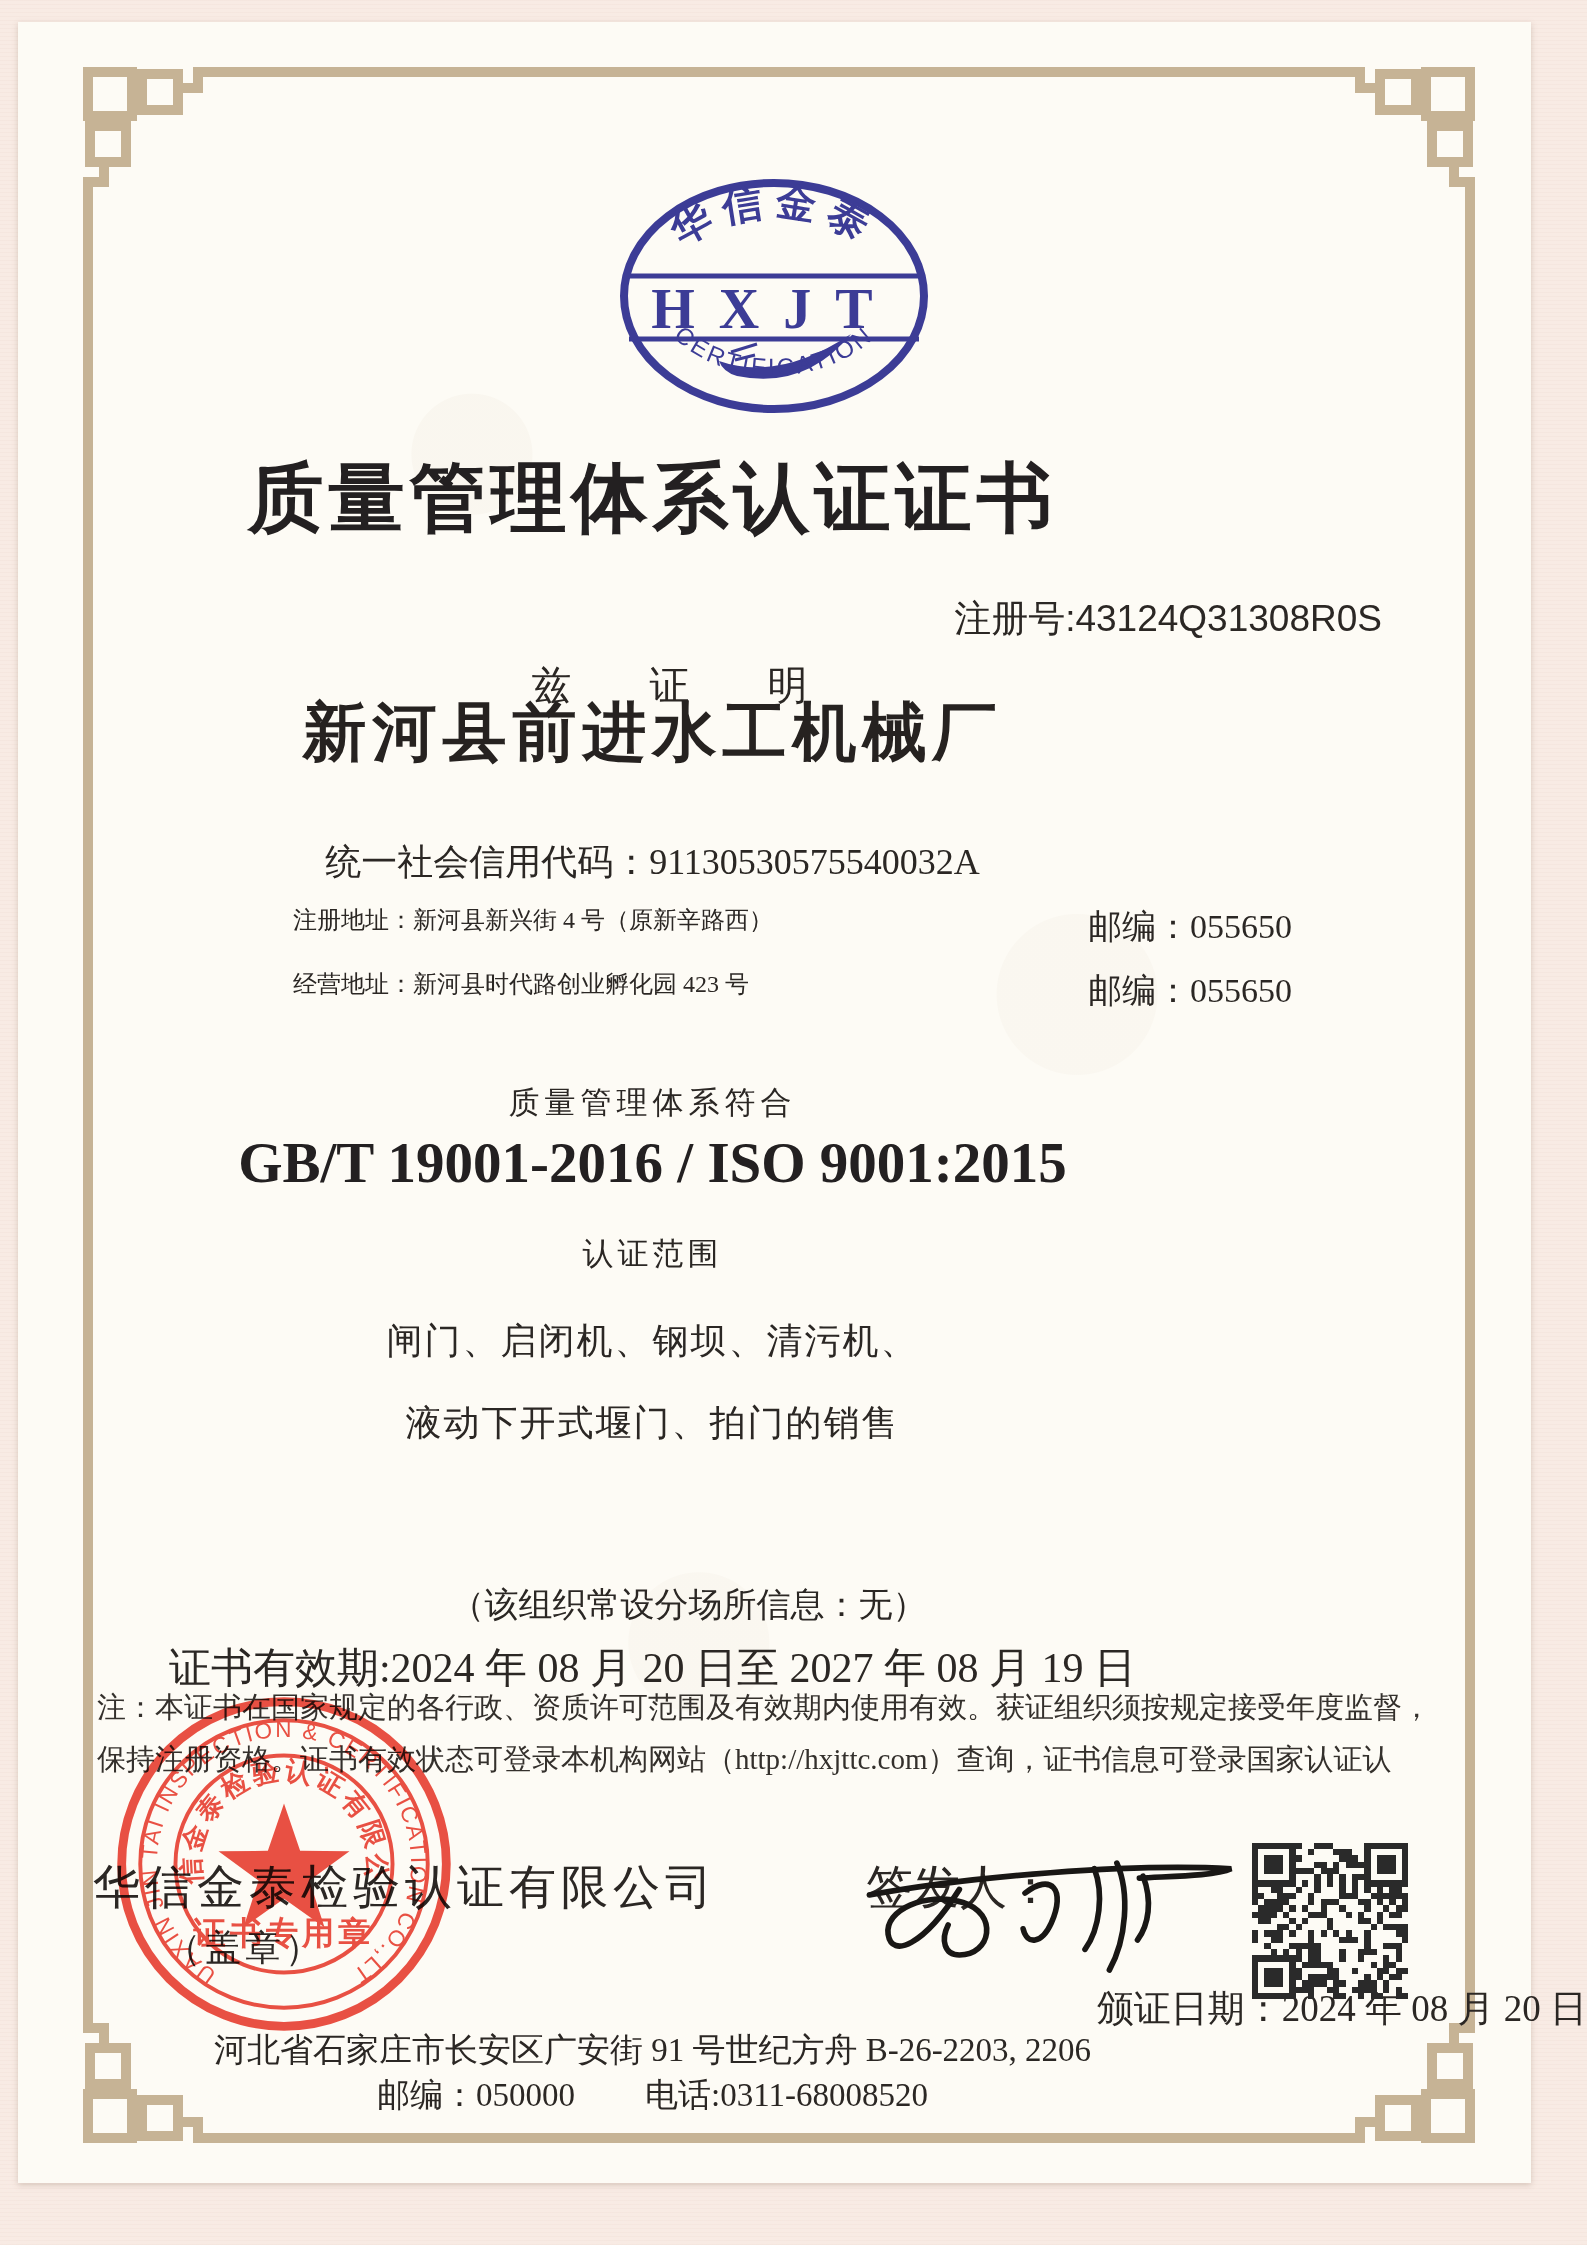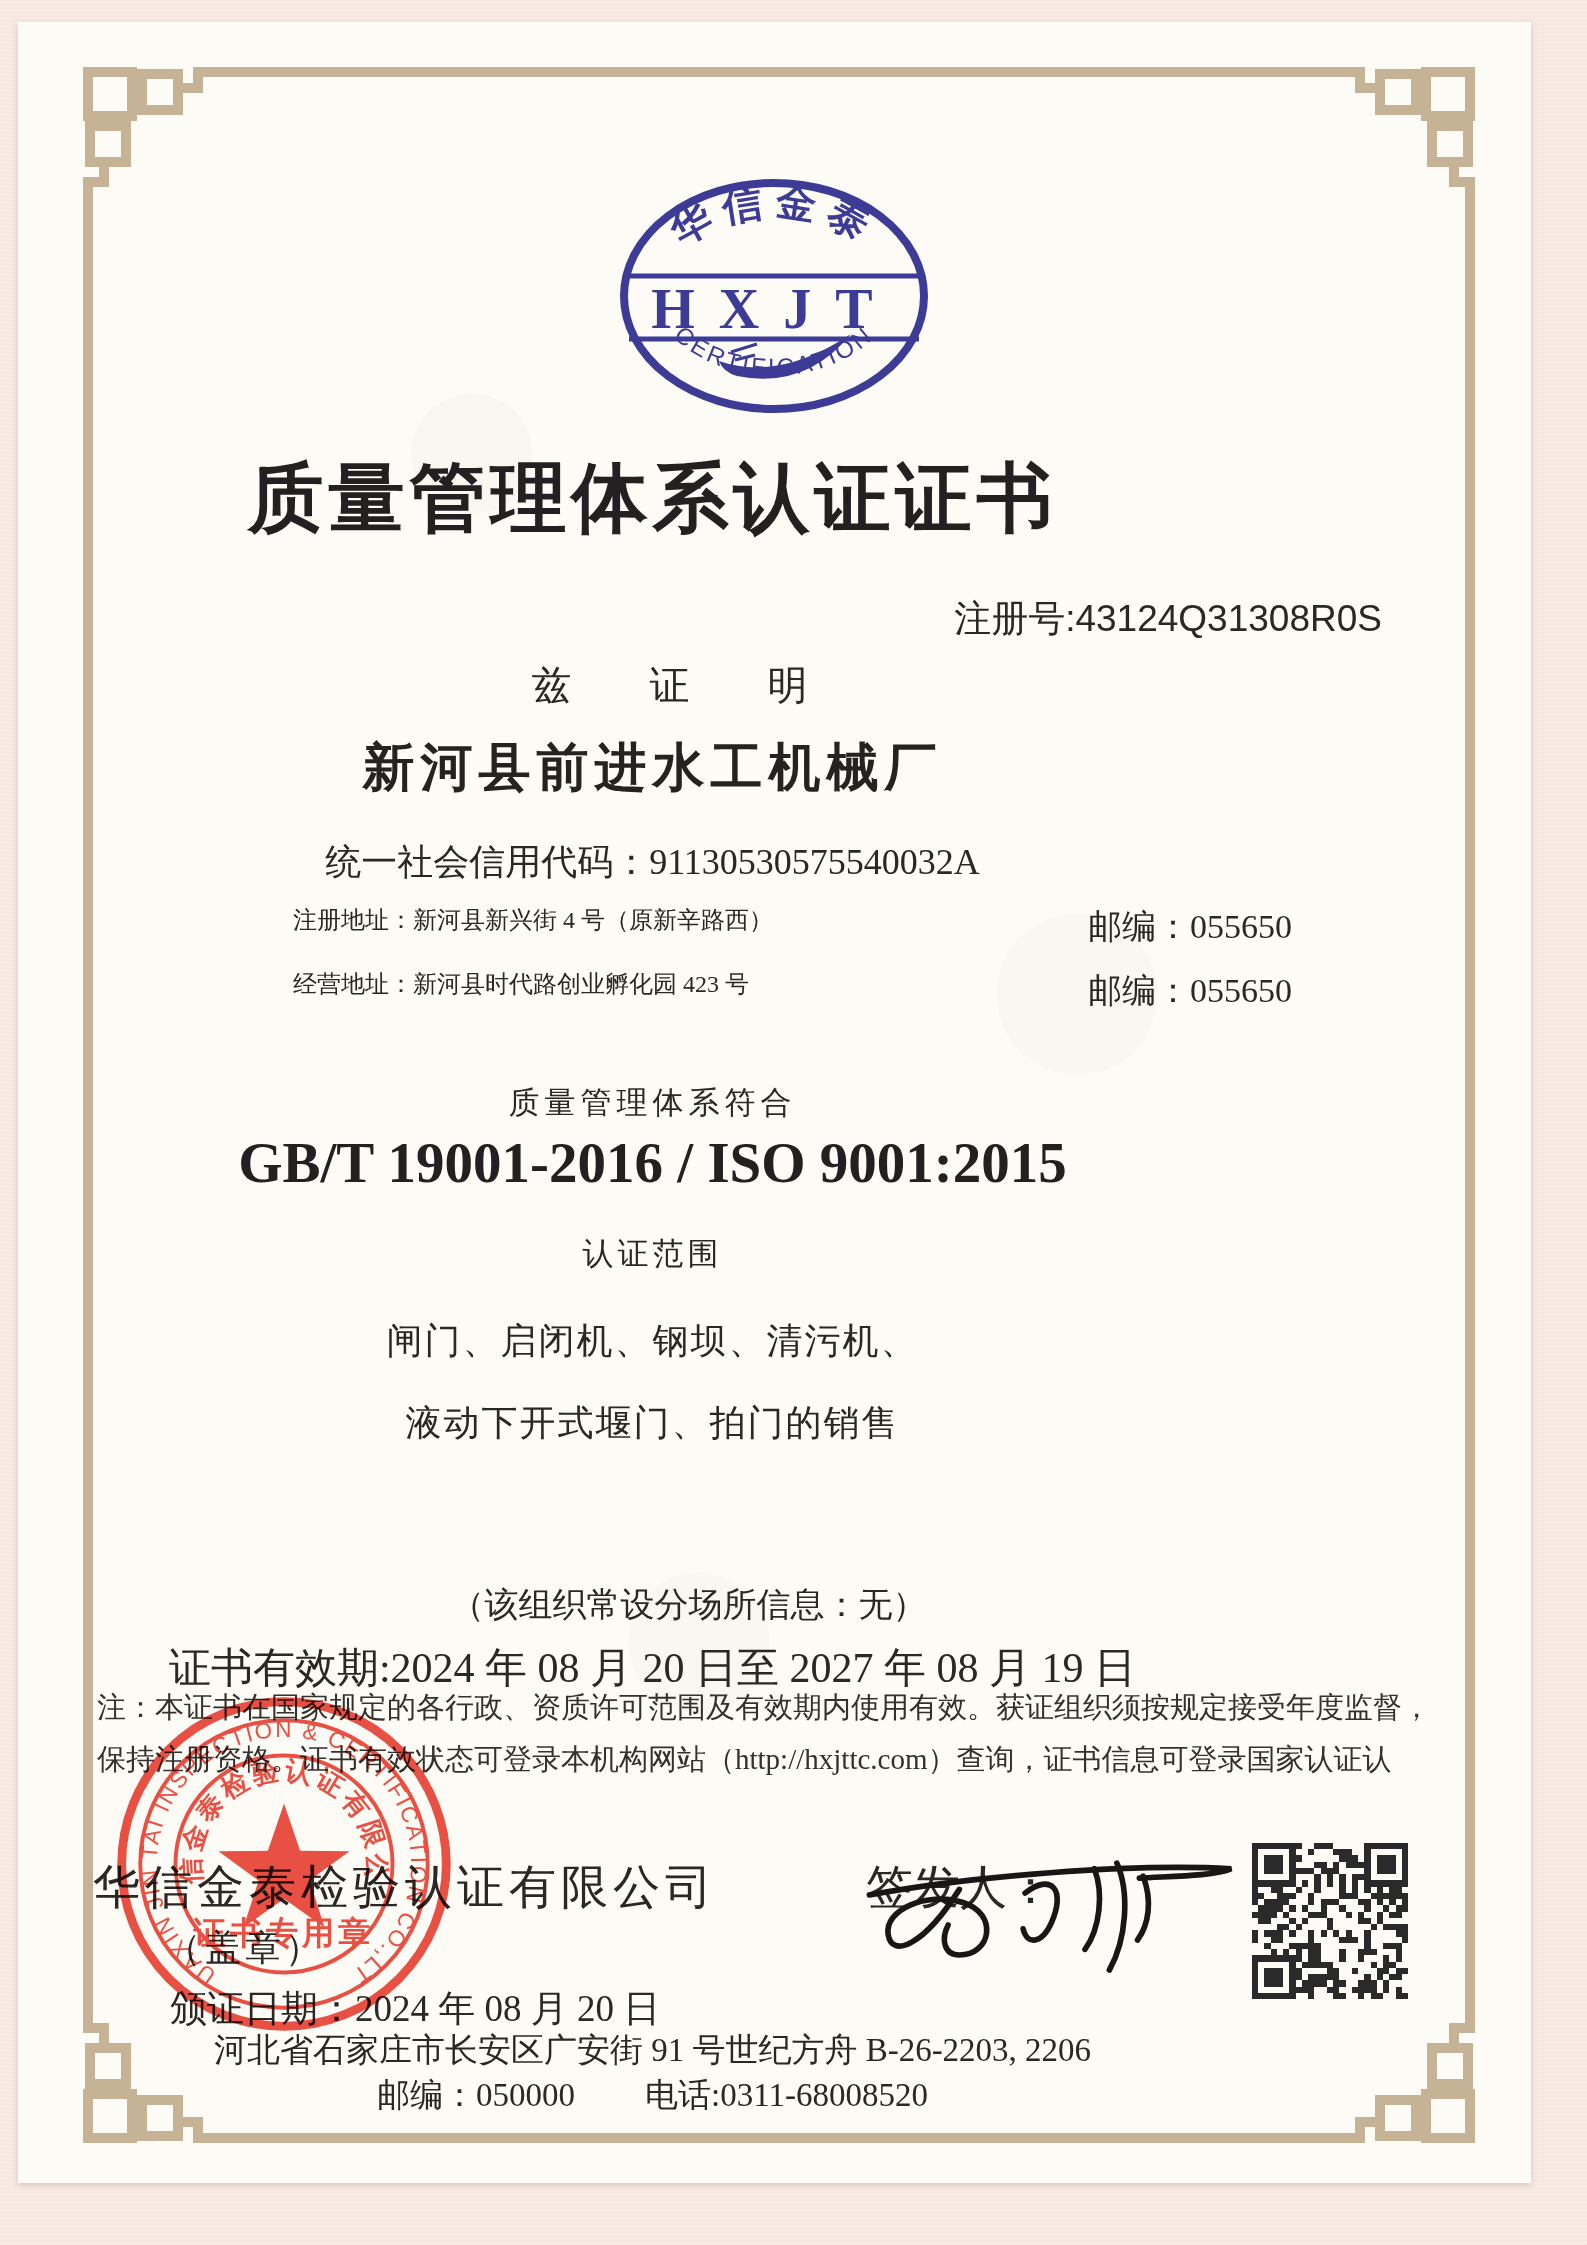--- a/index.html
+++ b/index.html
@@ -27,41 +27,41 @@
       radial-gradient(circle at 45% 75%, rgba(205,185,160,0.06) 0 70px, rgba(0,0,0,0) 71px);
   }
   svg{display:block;}
   .overlay{position:absolute;left:0;top:0;width:1587px;height:2245px;pointer-events:none;}
   .t{position:absolute;color:#2b2724;white-space:nowrap;}
   .center{left:0;width:1305px;text-align:center;}
 
   .title{top:448px;font-size:76px;font-weight:bold;letter-spacing:5px;color:#232021;}
   .regno{top:594px;right:205px;font-size:37px;font-family:"Liberation Sans",sans-serif;}
   .certify{top:658px;font-size:40px;letter-spacing:34px;padding-left:34px;}
-  .company{top:733px;font-size:52px;font-weight:bold;letter-spacing:6px;color:#262220;}
+  .company{top:689px;font-size:64px;font-weight:bold;letter-spacing:6px;color:#262220;}
   .credit{top:838px;font-size:36px;}
   .addr-label{font-size:24px;}
   .addr1{top:904px;left:293px;}
   .addr2{top:968px;left:293px;}
   .postal1{top:904px;left:1088px;font-size:34px;}
   .postal2{top:968px;left:1088px;font-size:34px;}
   .conform{top:1082px;font-size:31px;letter-spacing:5px;}
   .std{top:1130px;font-size:57px;font-weight:bold;color:#232021;}
   .scope-label{top:1233px;font-size:31px;letter-spacing:4px;}
   .scope{top:1300px;font-size:36px;line-height:82px;letter-spacing:2px;white-space:pre-line;font-weight:500;}
   .branch{top:1582px;font-size:34px;padding-left:36px;}
   .validity{top:1640px;font-size:42px;}
   .note{font-size:29px;color:#34302c;}
   .note1{top:1688px;left:97px;}
   .note2{top:1740px;left:97px;}
   .note3{top:1792px;}
   .issuer{top:1856px;left:93px;font-size:47px;letter-spacing:5px;}
   .signer-label{top:1856px;left:866px;font-size:47px;}
   .stamp-note{top:1924px;left:165px;font-size:36px;letter-spacing:4px;}
-  .issue-date{top:1984px;left:170px;width:1417px;text-align:left;font-size:37px;}
+  .issue-date{top:1984px;left:170px;width:1417px;text-align:right;font-size:37px;}
   .org-address{top:2028px;font-size:33px;}
   .org-contact{top:2073px;display:flex;justify-content:center;gap:70px;font-size:33px;}
 
   .logo{position:absolute;left:618px;top:176px;width:312px;height:240px;}
   .seal{position:absolute;left:108px;top:1688px;width:352px;height:352px;opacity:0.88;mix-blend-mode:multiply;}
   .signature{position:absolute;left:850px;top:1835px;width:410px;height:150px;}
   .qr{position:absolute;left:1252px;top:1843px;width:156px;height:156px;}
 </style>
 </head>
 <body>

